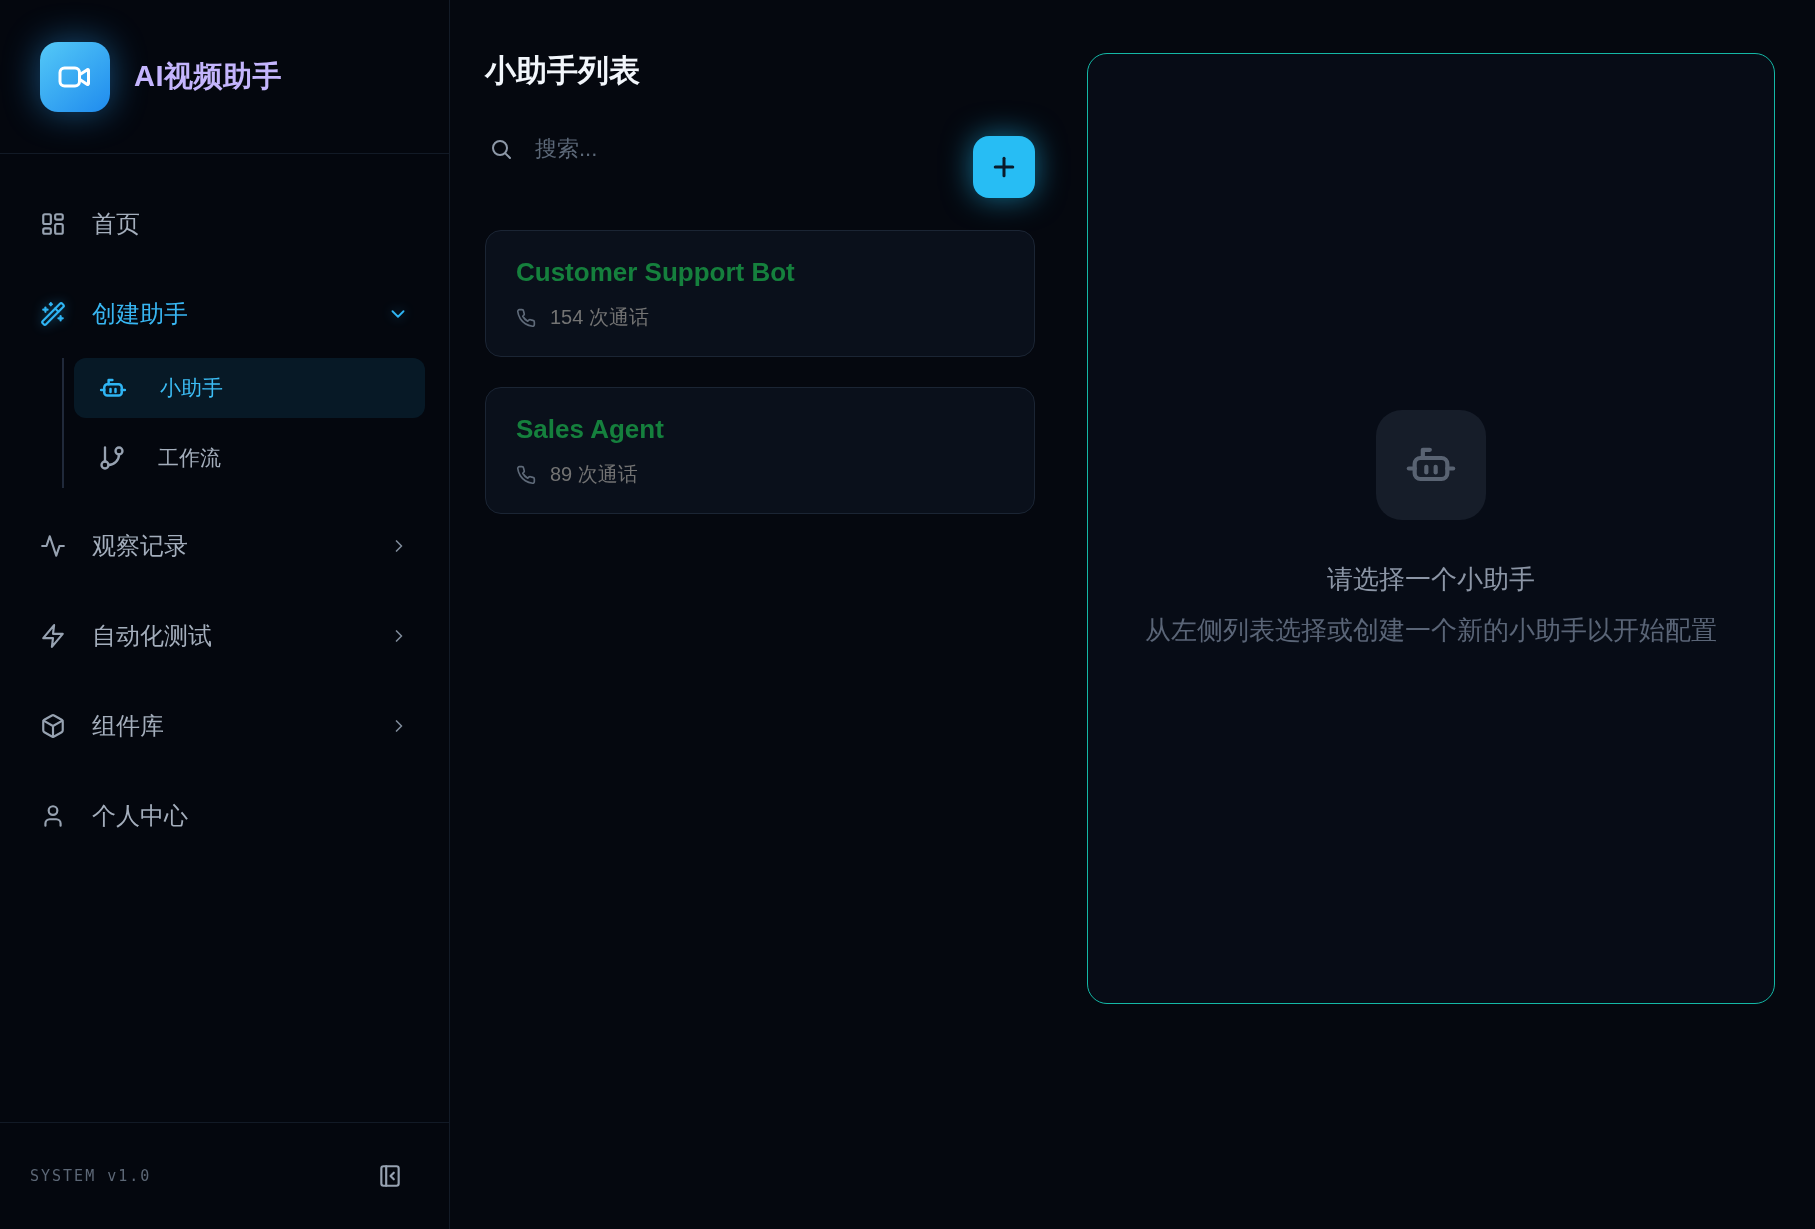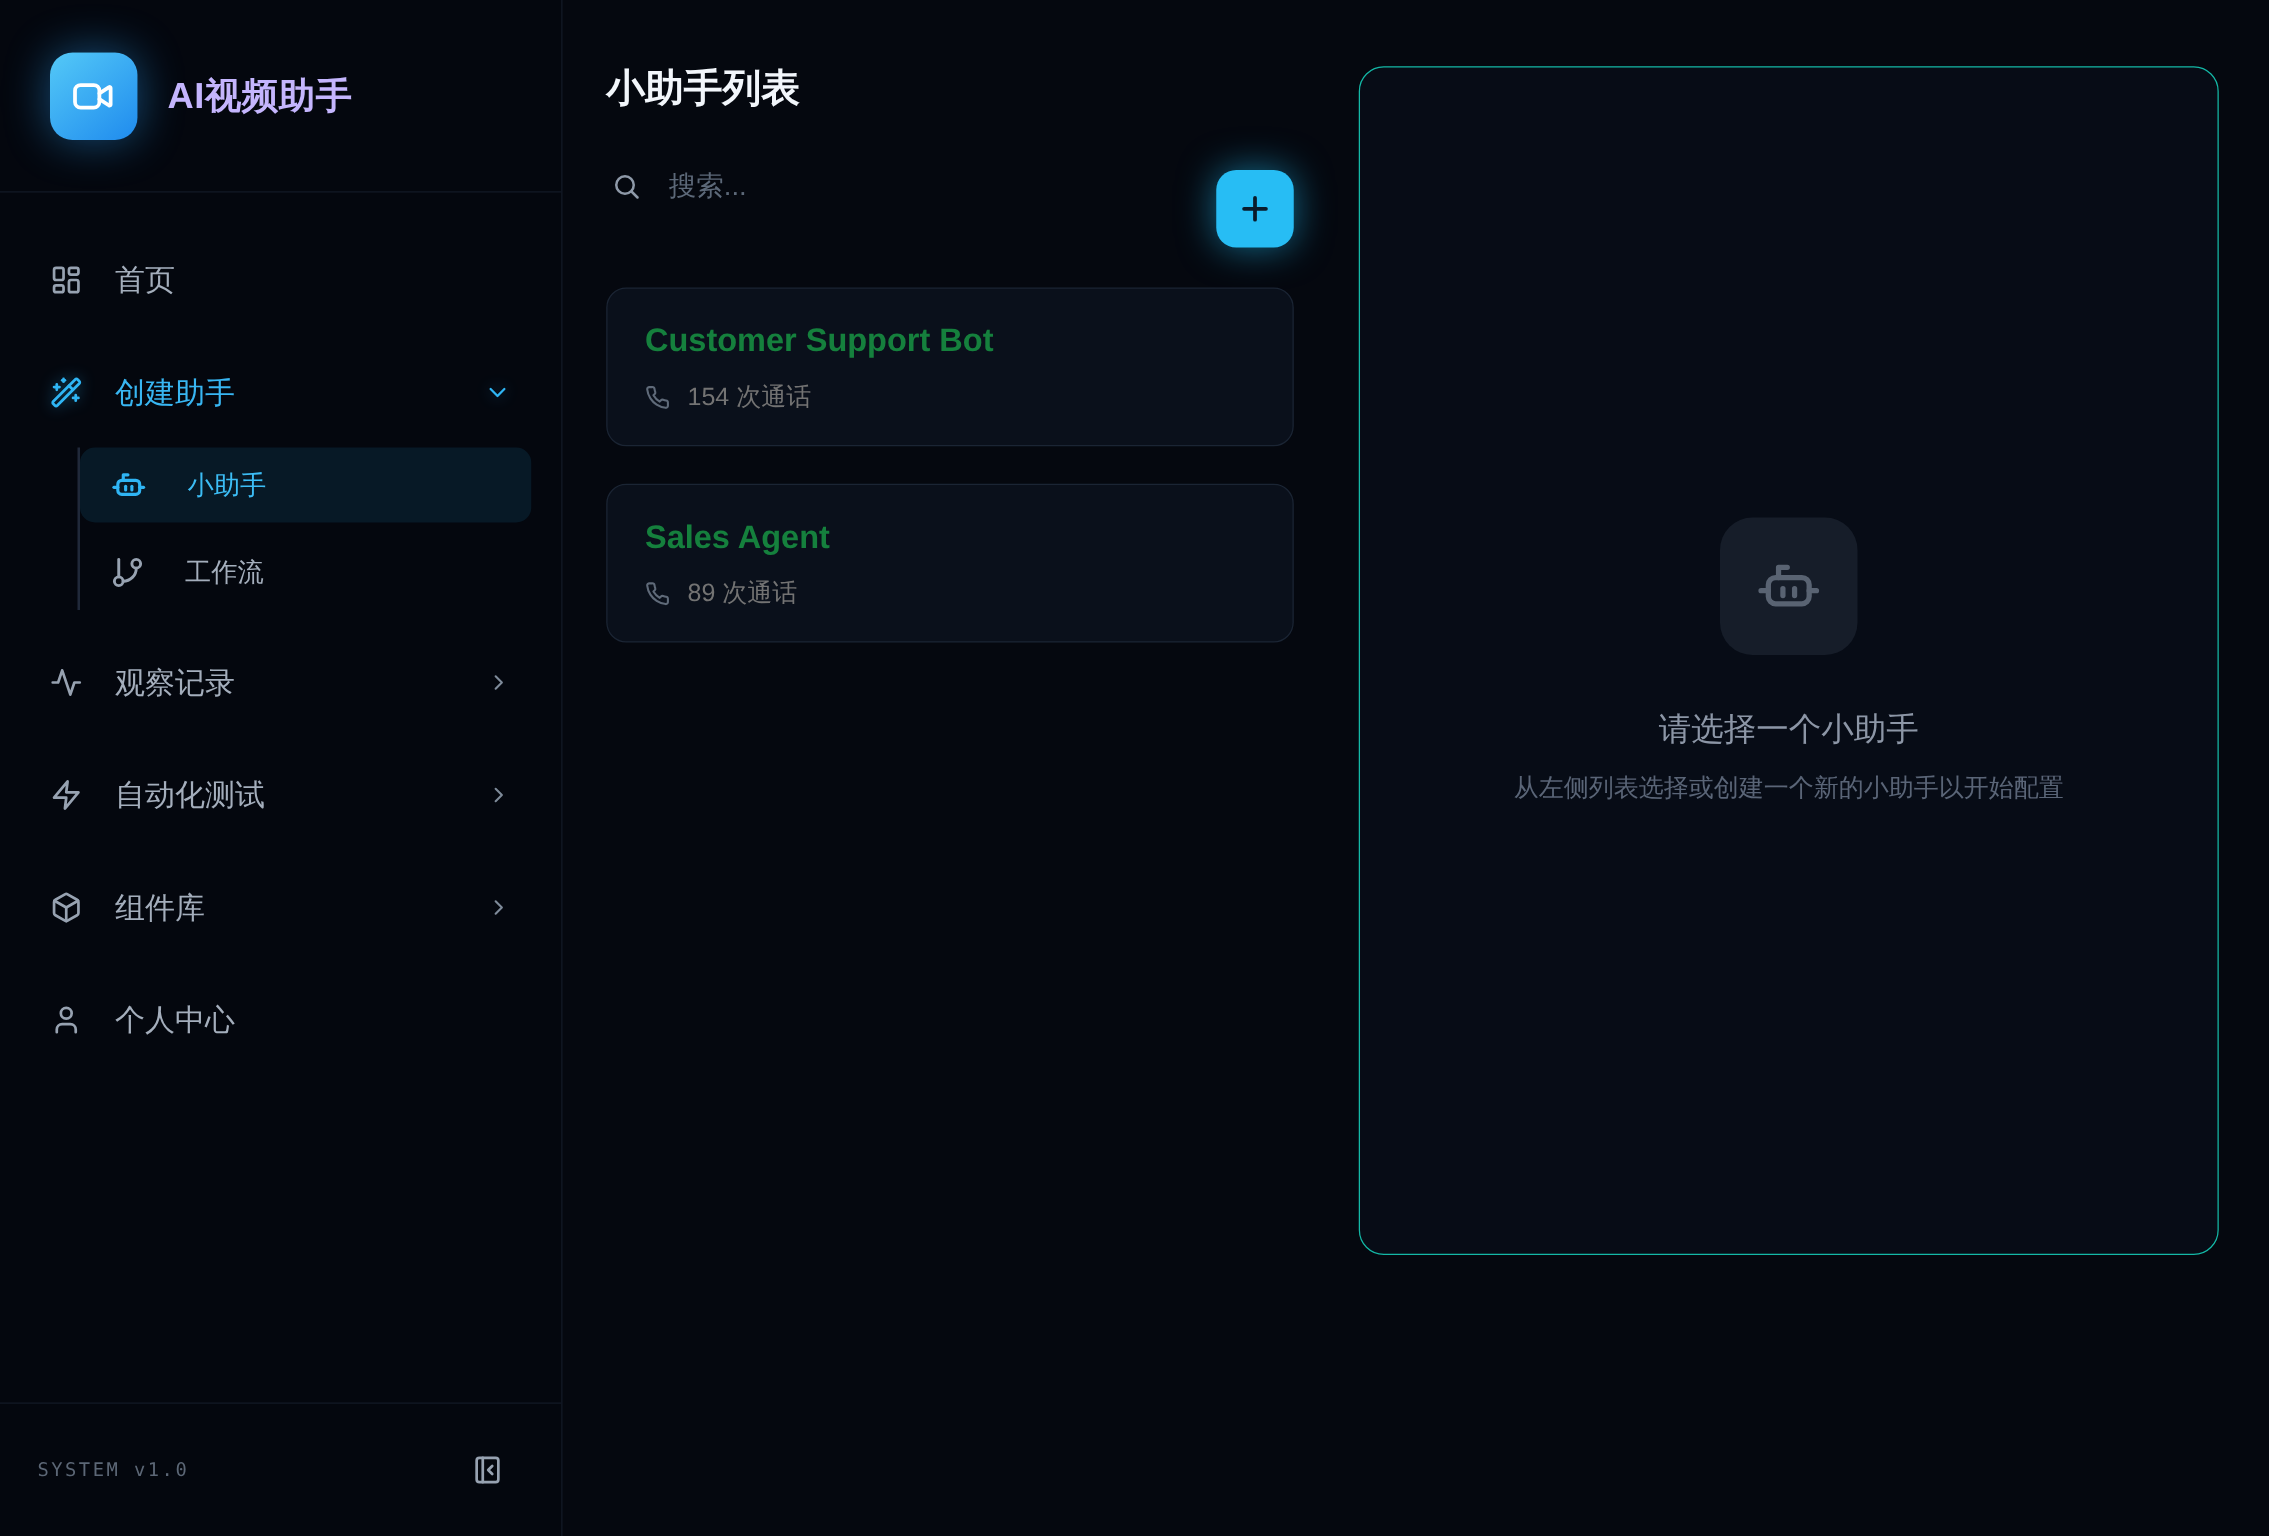--- a/index.html
+++ b/index.html
@@ -23,21 +23,21 @@
   .logo{width:70px;height:70px;border-radius:18px;background:linear-gradient(140deg,var(--logo-from) 0%,var(--logo-to) 100%);box-shadow:0 0 36px rgba(45,166,255,.45);display:grid;place-items:center;color:#fff;flex-shrink:0;}
   .app-title{font-size:29px;font-weight:700;color:#c4b5fd;letter-spacing:.5px;white-space:nowrap;}
 
   nav{flex:1;padding:42px 24px 0;}
   .nav-item{display:flex;align-items:center;gap:26px;height:56px;padding:0 16px;border-radius:12px;color:#a4aebc;font-size:24px;margin-bottom:34px;cursor:pointer;}
   .nav-item .nicon{color:#97a2b1;flex-shrink:0;}
   .nav-item .chev{margin-left:auto;color:#7e8a99;}
   .nav-item.accent{color:#38b6f2;}
   .nav-item.accent .nicon,.nav-item.accent .chev{color:#2fb5f4;filter:drop-shadow(0 0 6px rgba(40,180,245,.45));}
 
-  .subnav{margin:-18px 0 30px 38px;border-left:2px solid #20293a;}
+  .subnav{margin:-18px 0 30px 38px;border-left:2px solid #20293a;padding-left:10px;}
   .sub-item{display:flex;align-items:center;gap:32px;height:60px;padding:0 24px;border-radius:12px;font-size:21px;color:#a4aebc;margin-bottom:10px;cursor:pointer;}
   .sub-item .nicon{color:#97a2b1;flex-shrink:0;}
   .sub-item.selected{background:var(--selected-bg);color:#3cbdf5;}
   .sub-item.selected .nicon{color:#2fb5f4;}
 
   .side-footer{margin-top:auto;border-top:1px solid #121a26;height:107px;display:flex;align-items:center;justify-content:space-between;padding:0 46px 0 30px;}
   .version{font-family:"DejaVu Sans Mono","Liberation Mono",monospace;font-size:15px;letter-spacing:2px;color:#5c6776;text-align:center;}
   .collapse-btn{background:transparent;border:none;color:#97a2b1;cursor:pointer;padding:0;}
 
   
@@ -53,21 +53,21 @@
   .cards{margin-top:32px;display:flex;flex-direction:column;gap:30px;}
   .card{height:127px;border:1px solid #1b2534;border-radius:16px;background:#0a101b;padding:26px 30px;cursor:pointer;}
   .card-title{font-size:26px;font-weight:700;color:#15803d;}
   .card-meta{margin-top:16px;display:flex;align-items:center;gap:14px;color:#737373;font-size:20px;}
   .card-meta .micon{color:#5f6a79;}
 
   .detail-panel{flex:1;margin-top:53px;height:951px;border:1px solid #14b8a6;border-radius:20px;background:#070c16;display:flex;align-items:center;justify-content:center;}
   .empty{display:flex;flex-direction:column;align-items:center;text-align:center;}
   .empty-box{width:110px;height:110px;border-radius:26px;background:#161d29;display:grid;place-items:center;color:#596372;margin-bottom:42px;}
   .empty-title{font-size:26px;color:#8c96a6;}
-  .empty-sub{margin-top:16px;font-size:20px;color:#5a6577;}
+  .empty-sub{margin-top:16px;font-size:26px;color:#5a6577;}
 </style>
 </head>
 <body>
 
 <aside>
   <div class="side-header">
     <div class="logo">
       <span>
         <svg width="36" height="36" viewBox="0 0 24 24" fill="none" stroke="currentColor" stroke-width="2" stroke-linecap="round" stroke-linejoin="round">
             <rect x="2" y="6" width="13" height="12" rx="3"></rect>

